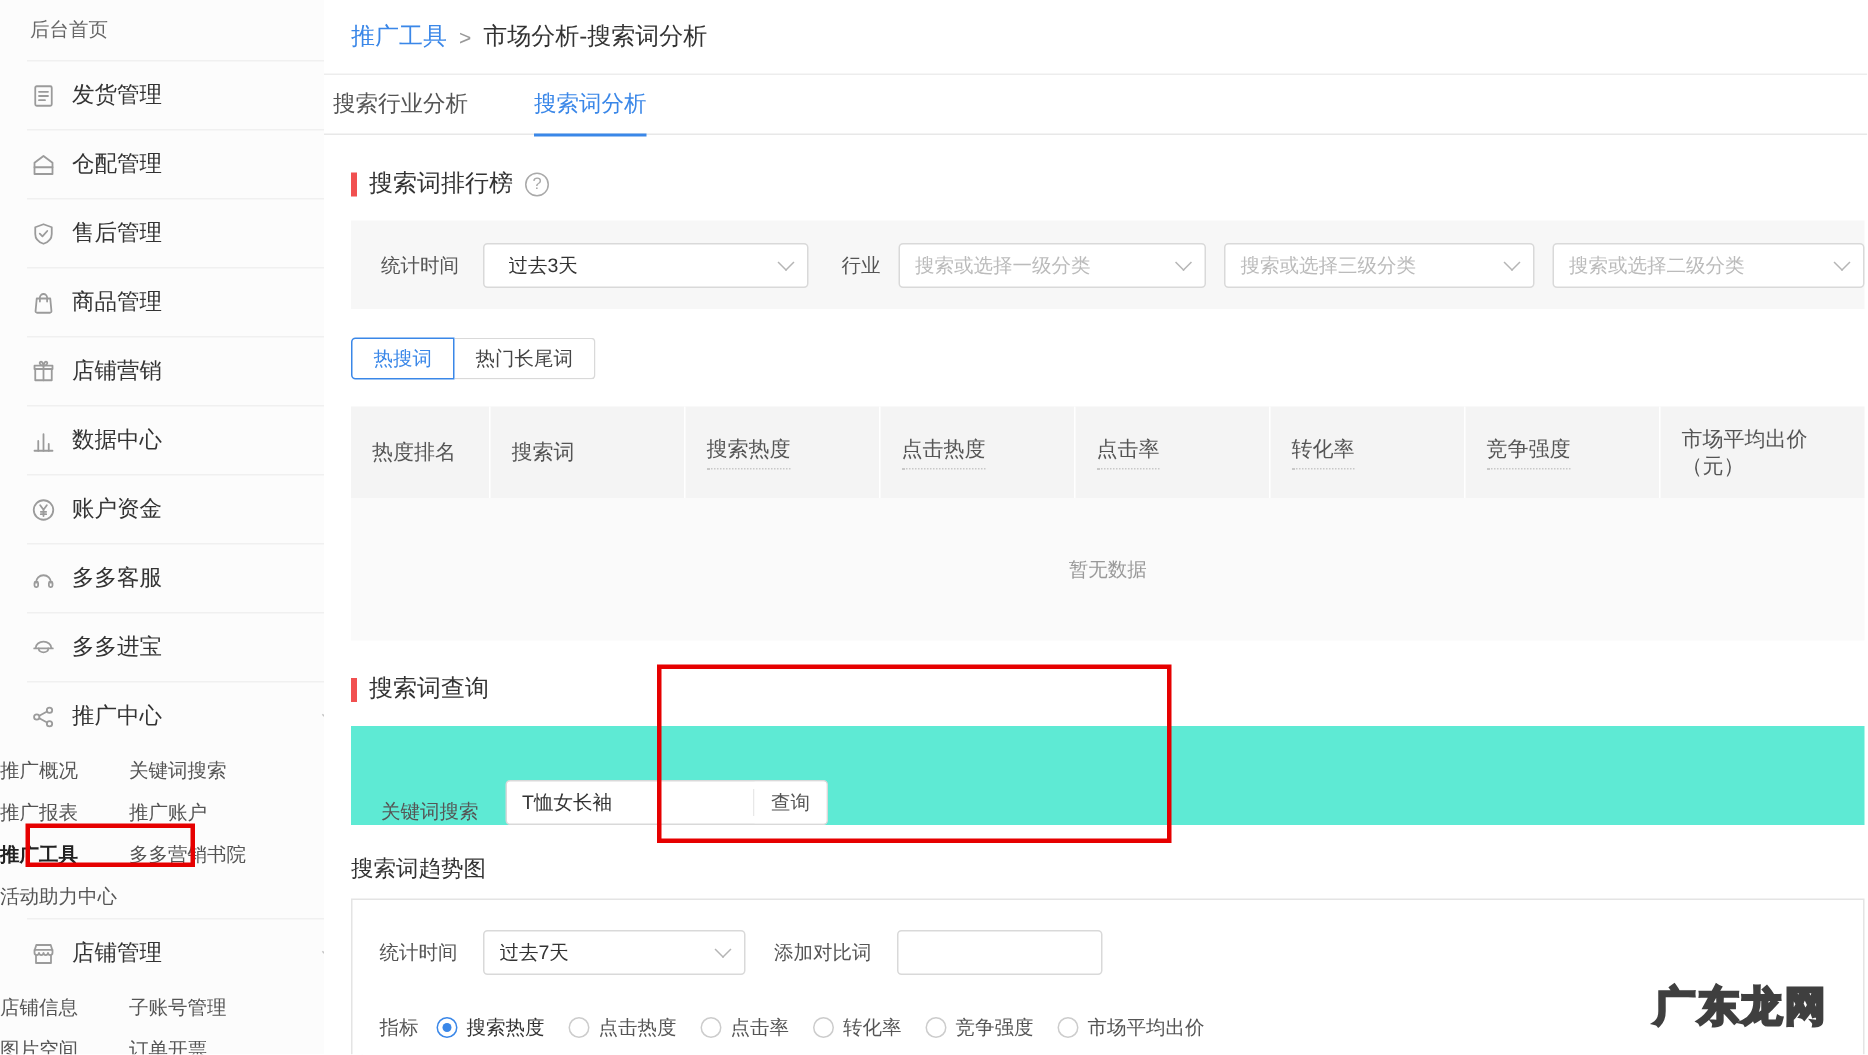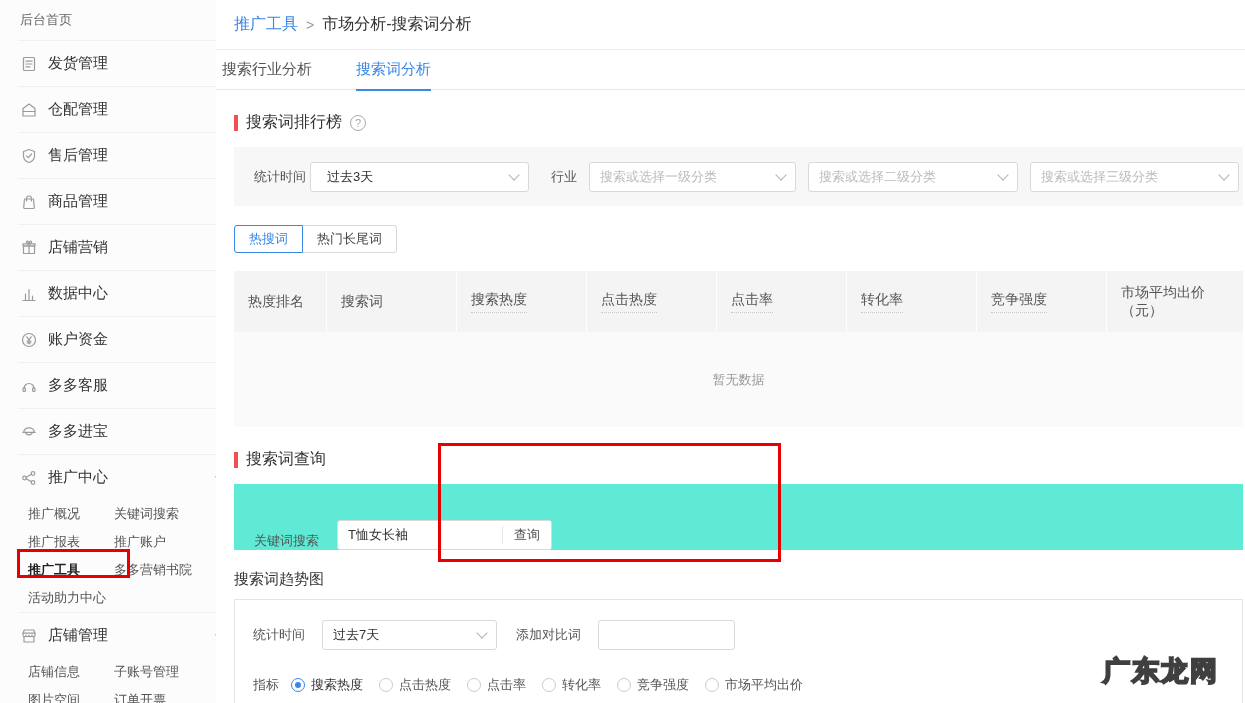--- a/index.html
+++ b/index.html
@@ -8,21 +8,21 @@
 
   
   .sidebar { position:absolute; left:0; top:0; width:242px; height:703px; background:#fcfcfc; border-right:1px solid #efefef; }
   .side-home { height:40px; display:flex; align-items:center; padding-left:20px; font-size:13px; color:#666; }
   .side-divider { height:1px; background:#f0f0f0; margin:0 18px; }
   .side-item { height:45px; display:flex; align-items:center; padding:0 18px 0 20px; font-size:15px; color:#333; cursor:pointer; }
   .side-item .ic { width:18px; height:18px; margin-right:10px; flex:none; display:flex; align-items:center; justify-content:center; }
   .side-item .lbl { flex:1; }
   .chev { width:7px; height:7px; border-top:1px solid #c5c5c5; border-right:1px solid #c5c5c5; transform:rotate(45deg); flex:none; }
   .chev.down { transform:rotate(135deg); margin-top:-3px; }
-  .side-sub { display:grid; grid-template-columns:86px auto; padding-left:28px; }
+  .side-sub { display:grid; grid-template-columns:86px auto; }
   .side-sub .sub-item { height:28px; display:flex; align-items:center; font-size:13px; color:#555; cursor:pointer; position:relative; white-space:nowrap; }
   .side-sub .sub-item.strong { color:#222; font-weight:bold; }
   .red-dot { position:absolute; width:7px; height:7px; border-radius:50%; background:#f03b3b; top:2px; right:-6px; }
   svg.icon { stroke:#9b9b9b; fill:none; stroke-width:1.2; stroke-linecap:round; stroke-linejoin:round; }
 
   
   .main { position:absolute; left:216px; top:0; width:1029px; height:703px; background:#fff; }
   .breadcrumb-row { height:50px; display:flex; align-items:center; padding-left:18px; border-bottom:1px solid #ededed; font-size:16px; color:#333; }
   .breadcrumb-row .bc-link { color:#3a87e8; cursor:pointer; }
   .breadcrumb-row .bc-sep { margin:0 8px; color:#999; font-size:14px; }
@@ -259,35 +259,35 @@
     </div>
 
     <div class="section-title">
       <span class="bar"></span>
       <span>搜索词排行榜</span>
       <span class="help-ic">?</span>
     </div>
 
     <div class="filter-bar">
       <span class="f-label">统计时间</span>
-      <div class="select" style="width:219px; margin-left:4px;padding-left:16px;">
+      <div class="select" style="width:219px; margin-left:16px;padding-left:16px;">
         <span class="sel-text">过去3天</span>
         <span class="sel-chev"></span>
       </div>
       <span class="f-label" style="margin-left:22px;">行业</span>
       <div class="select placeholder" style="width:207px; margin-left:12px;">
         <span class="sel-text">搜索或选择一级分类</span>
         <span class="sel-chev"></span>
       </div>
+      <div class="select placeholder" style="width:209px; margin-left:12px;">
+        <span class="sel-text">搜索或选择三级分类</span>
+        <span class="sel-chev"></span>
+      </div>
       <div class="select placeholder" style="width:210px; margin-left:12px;">
         <span class="sel-text">搜索或选择二级分类</span>
-        <span class="sel-chev"></span>
-      </div>
-      <div class="select placeholder" style="width:209px; margin-left:12px;">
-        <span class="sel-text">搜索或选择三级分类</span>
         <span class="sel-chev"></span>
       </div>
     </div>
 
     <div class="seg-buttons">
       <div class="seg-btn active">热搜词</div>
       <div class="seg-btn rest">热门长尾词</div>
     </div>
 
     <div class="table">

